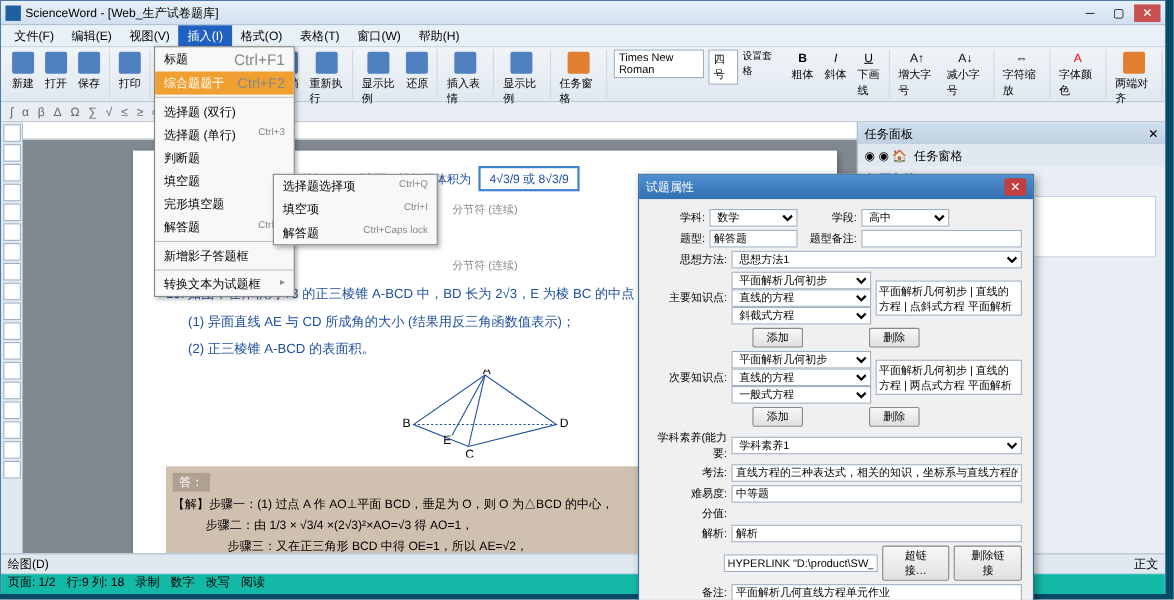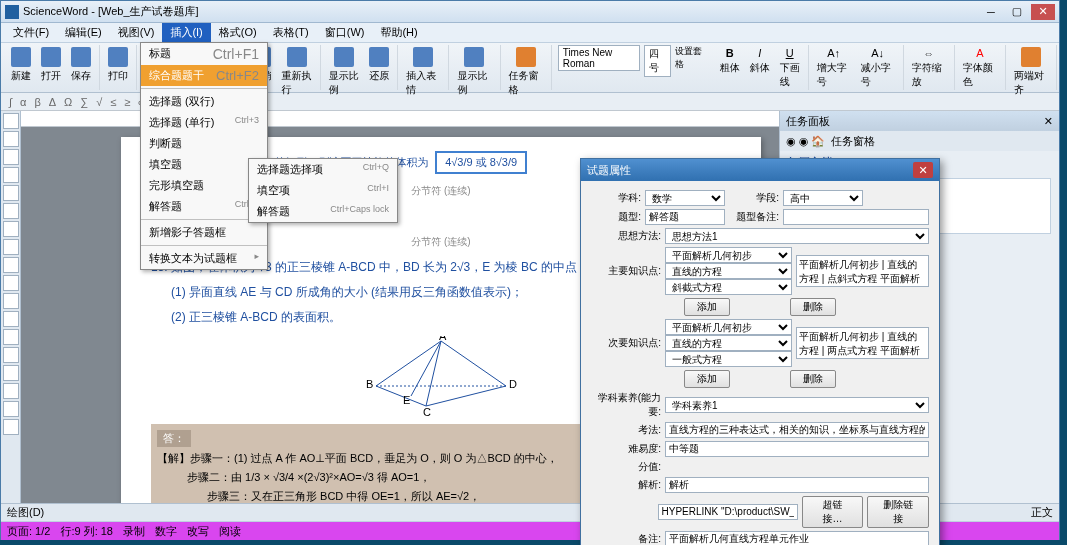--- a/index.html
+++ b/index.html
@@ -51,21 +51,21 @@
 .dlg-body{padding:6px 10px}
 .dlg-row{display:flex;align-items:center;gap:4px;margin:3px 0}
 .dlg-label{width:70px;text-align:right;font-size:10px}
 .dlg-label.sm{width:50px}
 .dlg-input{flex:1;border:1px solid #a0b0c0;padding:1px 3px;background:#fff;font-size:10px;height:16px}
 .dlg-select{border:1px solid #a0b0c0;background:#fff;font-size:10px;height:16px;padding:0 2px}
 .dlg-btn{padding:1px 12px;border:1px solid #888;background:linear-gradient(#f8f8f8,#e0e0e0);cursor:pointer;font-size:10px;border-radius:2px}
 .dlg-list{border:1px solid #a0b0c0;background:#fff;font-size:10px;padding:2px;flex:1;height:32px;overflow:hidden}
 .statusbar{position:absolute;bottom:0;left:0;right:0;height:36px;background:#e0e8f0;border-top:1px solid #b0c0d0}
 .sb-row1{height:18px;display:flex;align-items:center;padding:0 6px;gap:6px;border-bottom:1px solid #c0d0e0}
-.sb-row2{height:18px;display:flex;align-items:center;padding:0 6px;gap:10px;background:#d946ef;font-size:10px}
+.sb-row2{height:18px;display:flex;align-items:flex-start;padding:0 6px;gap:10px;background:#14b8a6;font-size:10px}
 .eq-box{display:inline-block;border:2px solid #4080d0;padding:2px 8px;color:#2050a0}
 </style>
 </head>
 <body>
 
 <div class="window">
   <div class="titlebar">
     <div class="title-icon"></div>
     <div class="title-text">ScienceWord - [Web_生产试卷题库]</div>
     <div class="win-btns">

